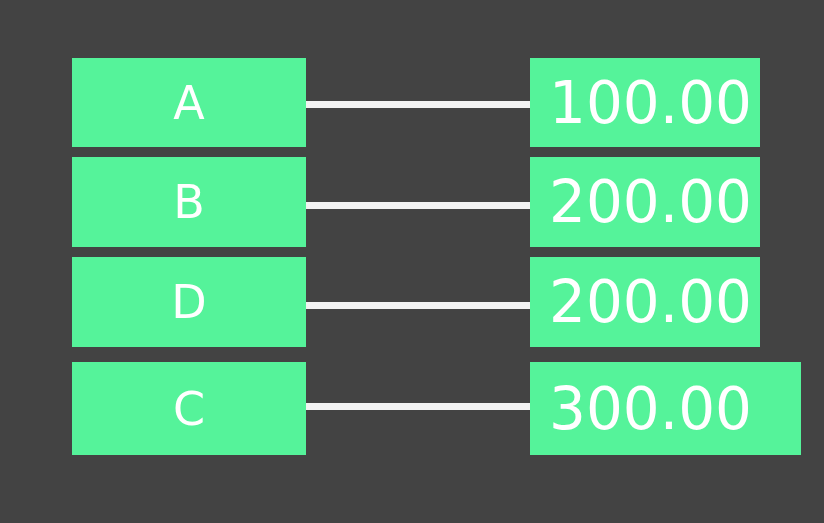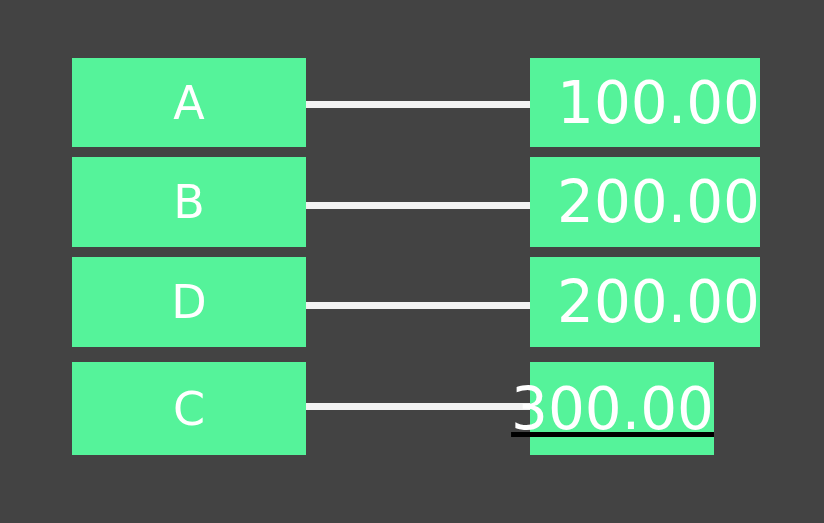--- a/index.html
+++ b/index.html
@@ -33,21 +33,21 @@
     color: #ffffff;
     line-height: 1;
     white-space: nowrap;
     letter-spacing: 0px;
   }
   .node-left .node-label {
     font-size: 46px;
     font-weight: 400;
   }
   .node-right {
-    justify-content: flex-end;
+    justify-content: flex-start;
     padding-left: 19px;
   }
   .node-right .node-label {
     font-size: 58px;
     font-weight: 400;
   }
 </style>
 </head>
 <body>
 
@@ -73,17 +73,17 @@
 
   <div class="node node-right" id="rnode-0" style="left: 530px; top: 58px; width: 230px; height: 89px; background: rgb(85, 243, 154);">
     <span class="node-label" style="color: rgb(255, 255, 255);">100.00</span>
   </div>
   <div class="node node-right" id="rnode-1" style="left: 530px; top: 157px; width: 230px; height: 90px; background: rgb(85, 243, 154);">
     <span class="node-label" style="color: rgb(255, 255, 255);">200.00</span>
   </div>
   <div class="node node-right" id="rnode-2" style="left: 530px; top: 257px; width: 230px; height: 90px; background: rgb(85, 243, 154);">
     <span class="node-label" style="color: rgb(255, 255, 255);">200.00</span>
   </div>
-  <div class="node node-right" id="rnode-3" style="left: 530px; top: 362px; width: 184px; height: 93px; background: rgb(85, 243, 154); text-decoration: underline;">
+  <div class="node node-right" id="rnode-3" style="left: 530px; top: 362px; width: 271px; height: 93px; background: rgb(85, 243, 154);">
     <span class="node-label" style="color: rgb(255, 255, 255);">300.00</span>
   </div>
 
 </div>
 
 </body></html>

